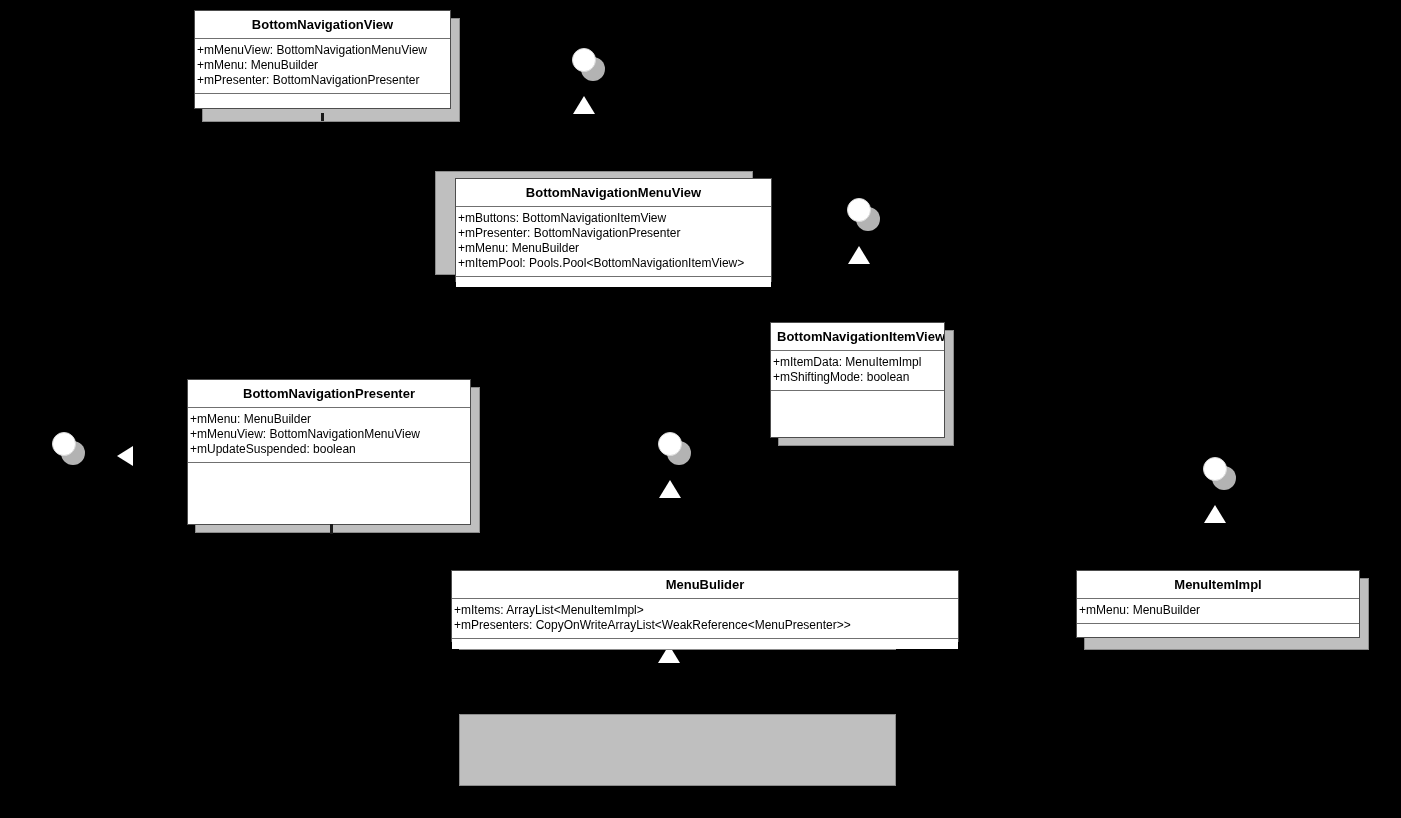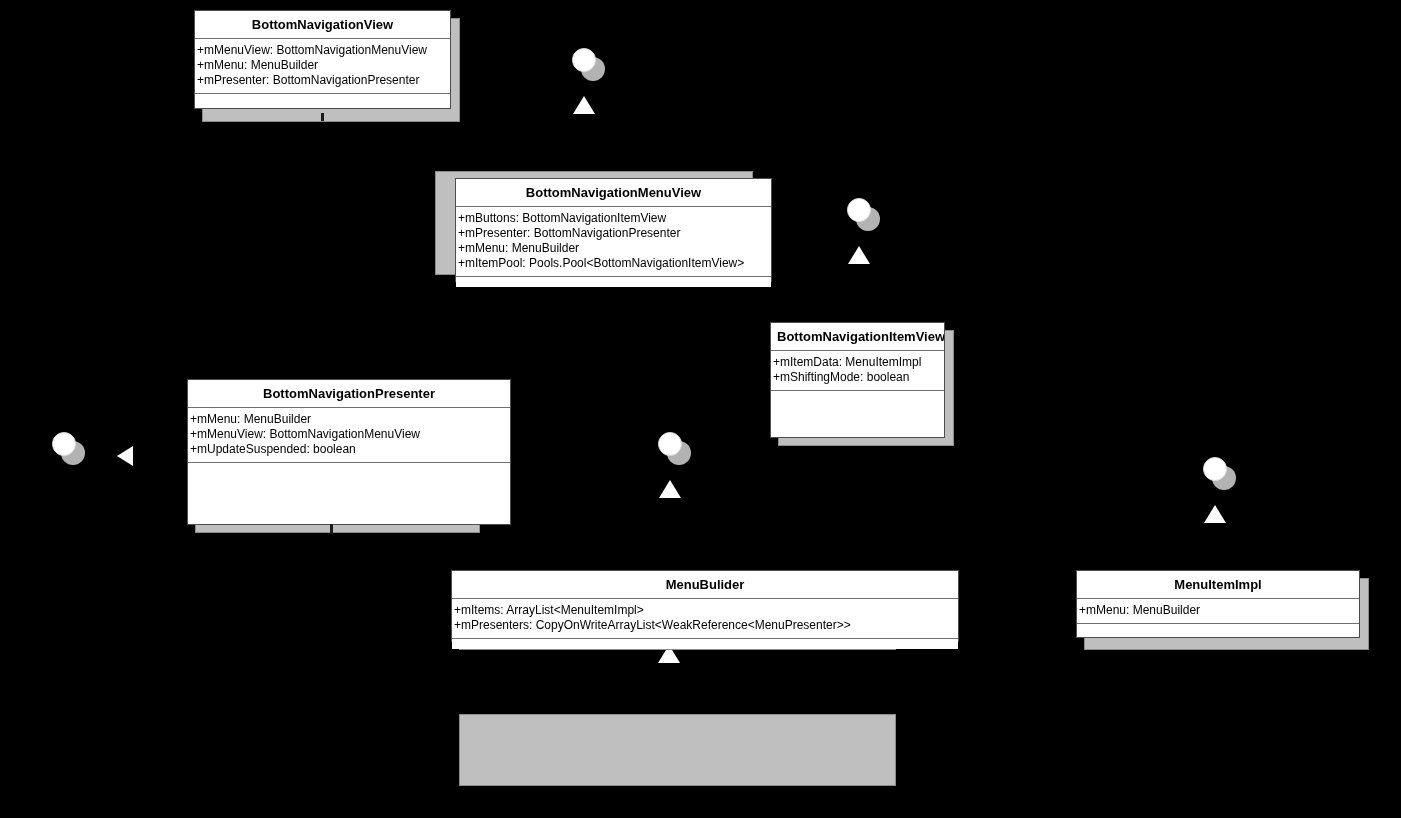--- a/index.html
+++ b/index.html
@@ -158,21 +158,21 @@
   <div class="uml-class" style="left:770px; top:322px; width:175px; height:116px;">
     <div class="uml-title">BottomNavigationItemView</div>
     <div class="uml-compartment">
       <span class="attr">+mItemData: MenuItemImpl</span>
       <span class="attr">+mShiftingMode: boolean</span>
     </div>
     <div class="uml-compartment last empty"></div>
   </div>
 
   <div class="uml-shadow" style="left:195px; top:387px; width:285px; height:146px;"></div>
-  <div class="uml-class" style="left:187px; top:379px; width:324px; height:146px;">
+  <div class="uml-class" style="left:187px; top:379px; width:284px; height:146px;">
     <div class="uml-title">BottomNavigationPresenter</div>
     <div class="uml-compartment">
       <span class="attr">+mMenu: MenuBuilder</span>
       <span class="attr">+mMenuView: BottomNavigationMenuView</span>
       <span class="attr">+mUpdateSuspended: boolean</span>
     </div>
     <div class="uml-compartment last empty"></div>
   </div>
   <div class="tick" style="left:330px; top:524px; width:3px; height:10px;"></div>
 

